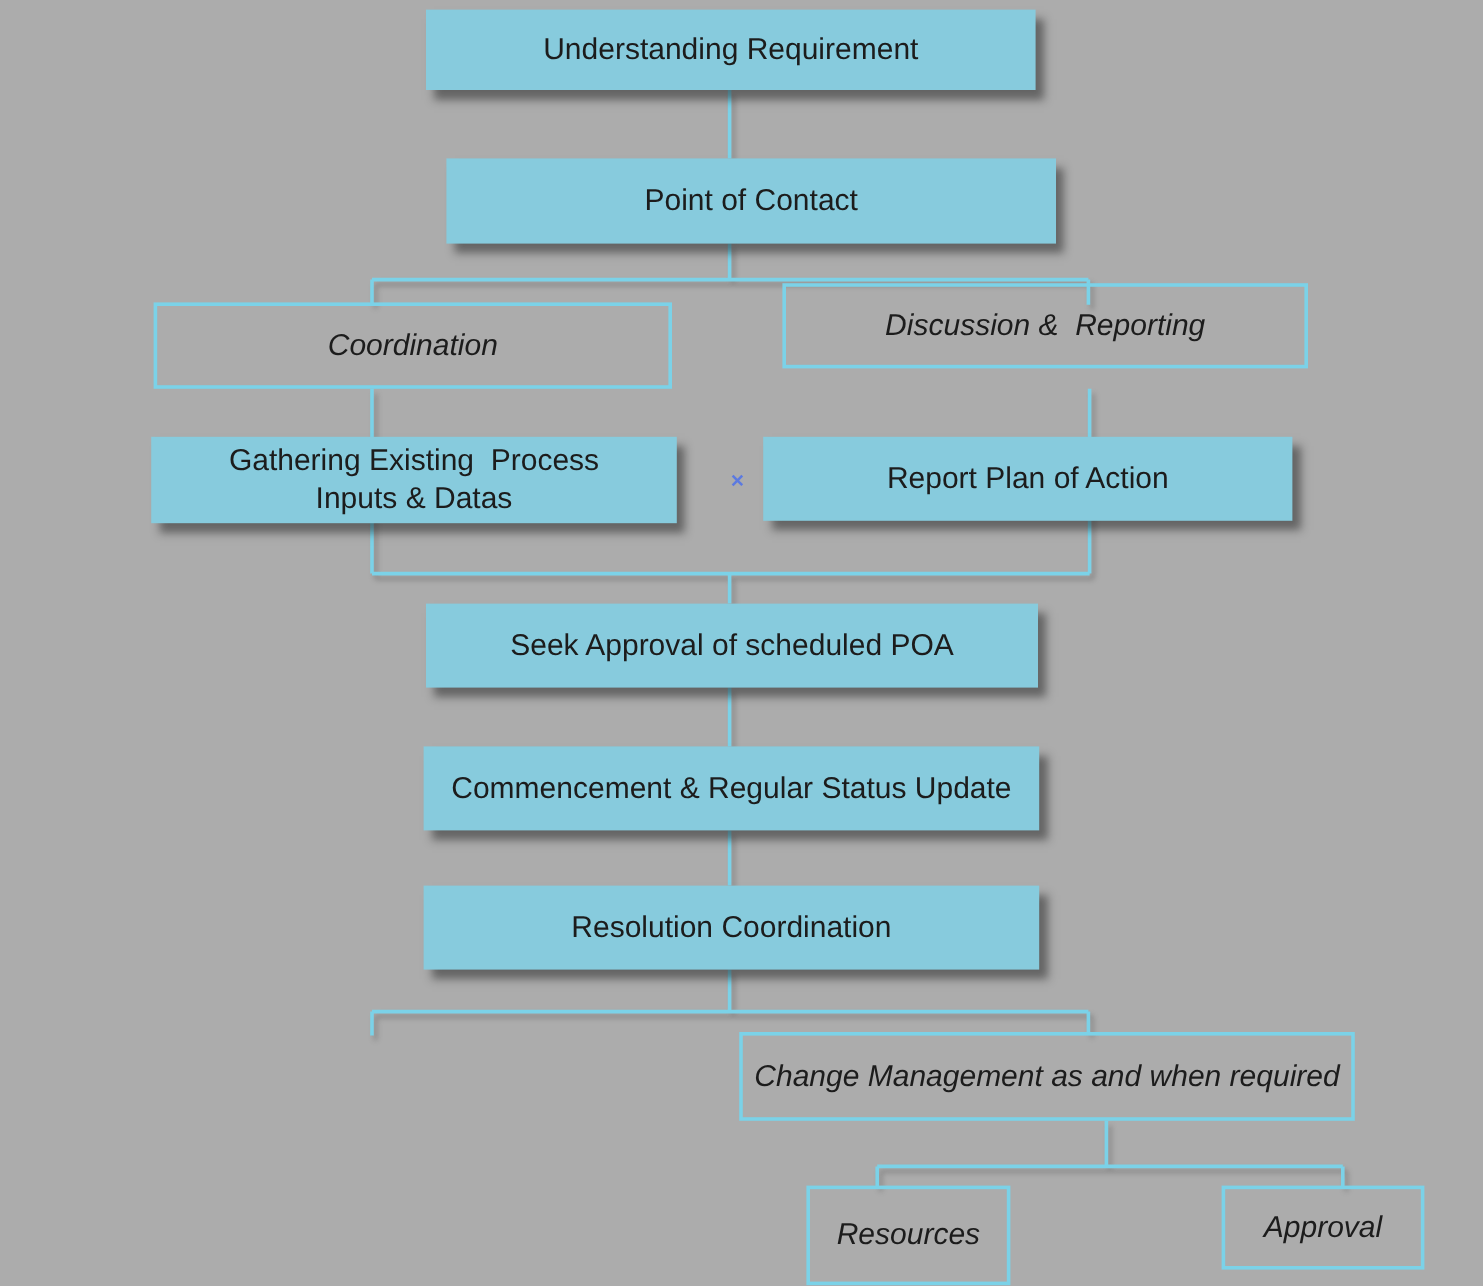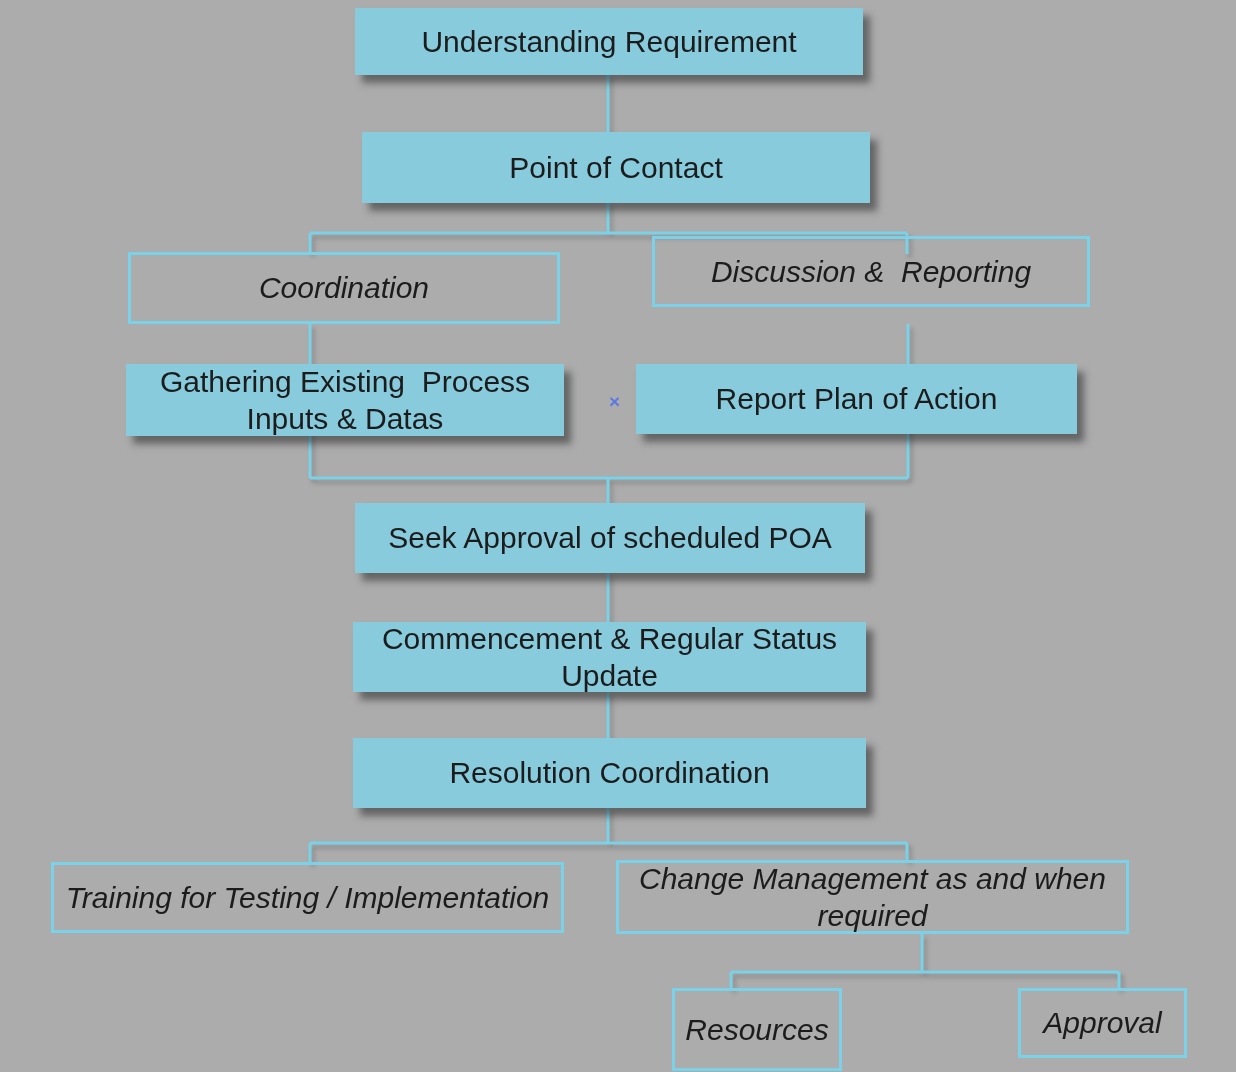--- a/index.html
+++ b/index.html
@@ -19,21 +19,21 @@
     stroke:var(--line,#7BD2E8);
     stroke-width:3;
     fill:none;
   }
   .node{
     position:absolute;
     box-sizing:border-box;
     display:flex;align-items:center;justify-content:center;
     text-align:center;
     color:var(--text,#1C1C1C);
-    font-size:30px;
+    font-size:25px;
   }
   .node .label{
     white-space:pre-wrap;
     line-height:1.24;
     padding:0 6px;
   }
   .node.filled{
     background:var(--fill,#87CBDD);
     box-shadow:7px 8px 7px rgba(30,30,30,0.5);
   }
@@ -75,21 +75,21 @@
       M922 934 L922 972
       M731 972 L1119 972
       M731 972 L731 989
       M1119 972 L1119 989"></path>
   </svg>
 
   <div class="node filled" style="left:355px;top:8px;width:508px;height:67px">
     <span class="label">Understanding Requirement</span>
   </div>
 
-  <div class="node filled" style="left:362px;top:132px;width:508px;height:71px">
+  <div class="node filled" style="left:372px;top:132px;width:508px;height:71px">
     <span class="label">Point of Contact</span>
   </div>
 
   <div class="node outlined" style="left:128px;top:252px;width:432px;height:72px">
     <span class="label">Coordination</span>
   </div>
 
   <div class="node outlined" style="left:652px;top:236px;width:438px;height:71px">
     <span class="label">Discussion &amp;  Reporting</span>
   </div>
@@ -110,23 +110,20 @@
   </div>
 
   <div class="node filled" style="left:353px;top:622px;width:513px;height:70px">
     <span class="label">Commencement &amp; Regular Status Update</span>
   </div>
 
   <div class="node filled" style="left:353px;top:738px;width:513px;height:70px">
     <span class="label">Resolution Coordination</span>
   </div>
 
-  <div class="node outlined" style="left:51px;top:862px;width:513px;height:71px">
-    <span class="label">Training for Testing / Implementation</span>
-  </div>
 
   <div class="node outlined" style="left:616px;top:860px;width:513px;height:74px">
     <span class="label">Change Management as and when required</span>
   </div>
 
   <div class="node outlined" style="left:672px;top:988px;width:170px;height:83px">
     <span class="label">Resources</span>
   </div>
 
   <div class="node outlined" style="left:1018px;top:988px;width:169px;height:70px">

